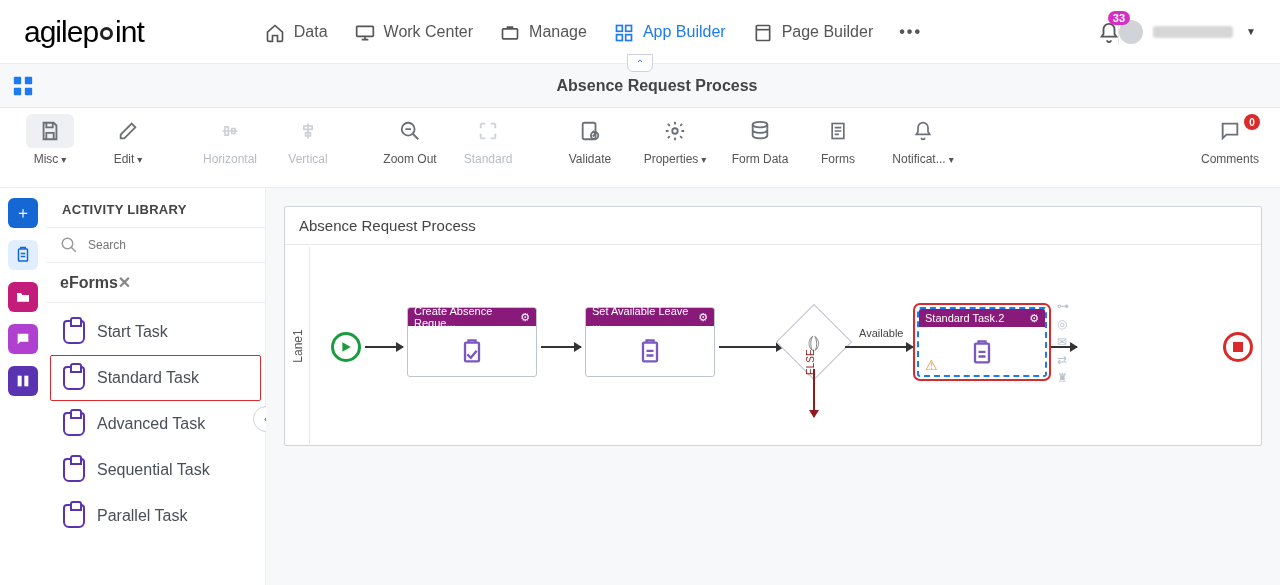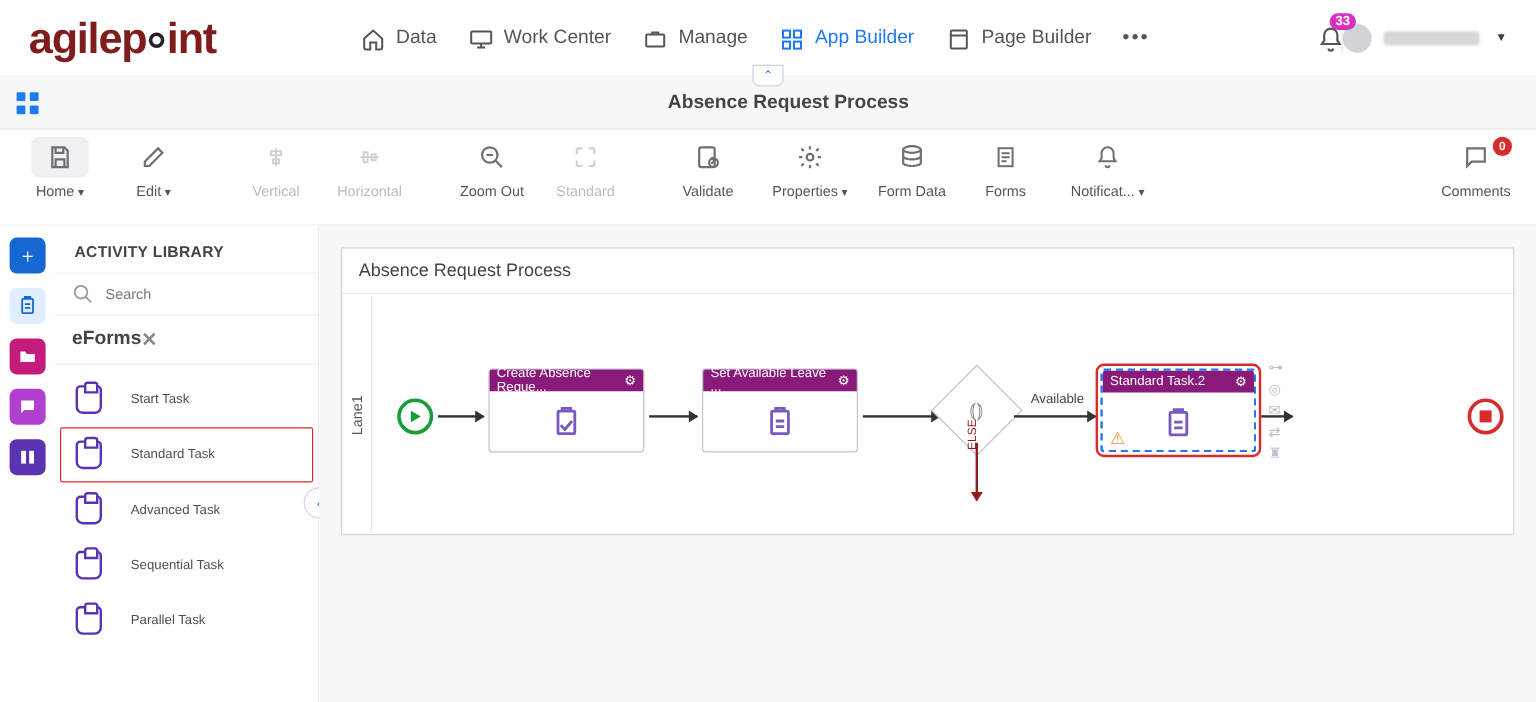--- a/index.html
+++ b/index.html
@@ -1,19 +1,19 @@
 <!DOCTYPE html>
 <html><head>
 <meta charset="utf-8">
 <style>
   *{box-sizing:border-box;font-family:Arial,Helvetica,sans-serif;}
   html,body{margin:0;padding:0;background:#fff;width:1280px;height:585px;overflow:hidden;color:#3a3f47}
   
   .header{height:64px;display:flex;align-items:center;padding:0 24px;border-bottom:1px solid #eee}
-  .logo{font-weight:700;font-size:36px;letter-spacing:-1px;color:#7f1d1d}
+  .logo{font-weight:400;font-size:30px;letter-spacing:-1px;color:#000000}
   .logo .dot{display:inline-block;width:13px;height:13px;border:3px solid #222;border-radius:50%;vertical-align:middle;margin:0 2px}
   .topnav{display:flex;gap:26px;margin-left:120px;flex:1;align-items:center}
   .navbtn{display:flex;align-items:center;gap:8px;font-size:16px;color:#555;cursor:pointer}
   .navbtn.active{color:#1e7af0}
   .navbtn .ic{width:22px;height:18px;display:inline-block;position:relative}
   .right-hdr{display:flex;align-items:center;}
   .bell{width:20px;height:22px;position:relative}
   .badge{position:absolute;top:-10px;right:-12px;background:#d630c3;color:#fff;border-radius:10px;padding:1px 5px;font-size:11px;font-weight:700}
   .avatar{width:24px;height:24px;border-radius:50%;background:#d0d3d8}
   .uname{width:80px;height:12px;background:#d7d7d7;border-radius:3px;filter:blur(1px)}
@@ -48,21 +48,21 @@
   .r3{background:#b040d0}
   .r4{background:#5a33b0}
 
   .panel{width:220px;border-right:1px solid #eee;background:#fff;position:relative}
   .panel h4{margin:14px 16px 10px;font-size:13px;color:#444;font-weight:700;letter-spacing:.3px}
   .search{display:flex;align-items:center;border-top:1px solid #eee;border-bottom:1px solid #eee;padding:8px 14px;color:#999;gap:8px}
   .search input{border:none;outline:none;font-size:12px;flex:1;color:#555}
   .section{display:flex;align-items:center;padding:10px 14px;font-weight:700;color:#444;border-bottom:1px solid #eee}
   .section .close{color:#888;cursor:pointer}
   .tasks{padding:6px 4px}
-  .task{display:flex;align-items:center;gap:24px;padding:10px 12px;font-size:11px;color:#4a4f57;border:1px solid transparent;border-radius:2px;cursor:grab}
+  .task{display:flex;align-items:center;gap:12px;padding:10px 12px;font-size:16px;color:#4a4f57;border:1px solid transparent;border-radius:2px;cursor:grab}
   .task.selected{border:1px solid #d92b2b}
   .task .ticon{width:22px;height:24px;border:2px solid #5a33b0;border-radius:4px 4px 6px 6px;position:relative}
   .task .ticon:before{content:"";position:absolute;top:-5px;left:5px;width:8px;height:6px;border:2px solid #5a33b0;border-radius:3px 3px 0 0;background:#fff}
   .panel .flap{position:absolute;right:-14px;top:218px;width:26px;height:26px;border:1px solid #cdd3de;border-radius:50%;background:#fff;display:flex;align-items:center;justify-content:center;color:#1e7af0;font-size:12px;cursor:pointer}
 
   .canvaswrap{flex:1;background:#f7f8fa;padding:18px;position:relative}
   .canvas{background:#fff;border:1px solid #cfd4dc;border-radius:2px;height:240px;position:relative}
   .proc-title{padding:10px 14px;border-bottom:1px solid #e6e8ec;font-size:15px;color:#444}
   .lane{position:absolute;left:1px;top:40px;width:24px;bottom:1px;border-right:1px solid #e6e8ec;display:flex;align-items:center;justify-content:center}
   .lane span{transform:rotate(-90deg);font-size:12px;color:#555}
@@ -182,46 +182,46 @@
 </div>
 
 <div class="toolbar">
   <div class="tool">
       <div class="box" style="background:#eef0f4">
         <svg width="22" height="22" fill="none" stroke="#6b6f76" stroke-width="2" viewBox="0 0 24 24">
           <path d="M5 3h11l3 3v15H5z"></path>
           <path d="M8 3v5h7V3M8 21v-7h8v7"></path>
         </svg>
       </div>
-      <span><span>Home</span><span class="caret">▾</span></span>
+      <span><span>Misc</span><span class="caret">▾</span></span>
     </div>
   <div class="tool">
       <div class="box">
         <svg width="22" height="22" fill="none" stroke="#6b6f76" stroke-width="2" viewBox="0 0 24 24">
           <path d="M4 20h4L20 8l-4-4L4 16z"></path>
         </svg>
       </div>
       <span><span>Edit</span><span class="caret">▾</span></span>
     </div>
   <div class="tool-gap"></div>
   <div class="tool dis">
       <div class="box">
+        <svg width="22" height="20" fill="none" stroke="#cdd1d7" stroke-width="2" viewBox="0 0 24 24">
+          <path d="M3 12h18M6 7h4v10H6zM14 9h4v6h-4z"></path>
+        </svg>
+      </div>
+      <span>Horizontal</span>
+    </div>
+  <div class="tool dis">
+      <div class="box">
         <svg width="20" height="22" fill="none" stroke="#cdd1d7" stroke-width="2" viewBox="0 0 24 24">
           <path d="M12 3v18M7 6v4h10V6zM9 14v4h6v-4z"></path>
         </svg>
       </div>
       <span>Vertical</span>
-    </div>
-  <div class="tool dis">
-      <div class="box">
-        <svg width="22" height="20" fill="none" stroke="#cdd1d7" stroke-width="2" viewBox="0 0 24 24">
-          <path d="M3 12h18M6 7h4v10H6zM14 9h4v6h-4z"></path>
-        </svg>
-      </div>
-      <span>Horizontal</span>
     </div>
   <div class="tool-gap"></div>
   <div class="tool">
       <div class="box">
         <svg width="22" height="22" fill="none" stroke="#6b6f76" stroke-width="2" viewBox="0 0 24 24">
           <circle cx="10" cy="10" r="7"></circle>
           <path d="M21 21l-6-6M7 10h6"></path>
         </svg>
       </div>
       <span>Zoom Out</span>

